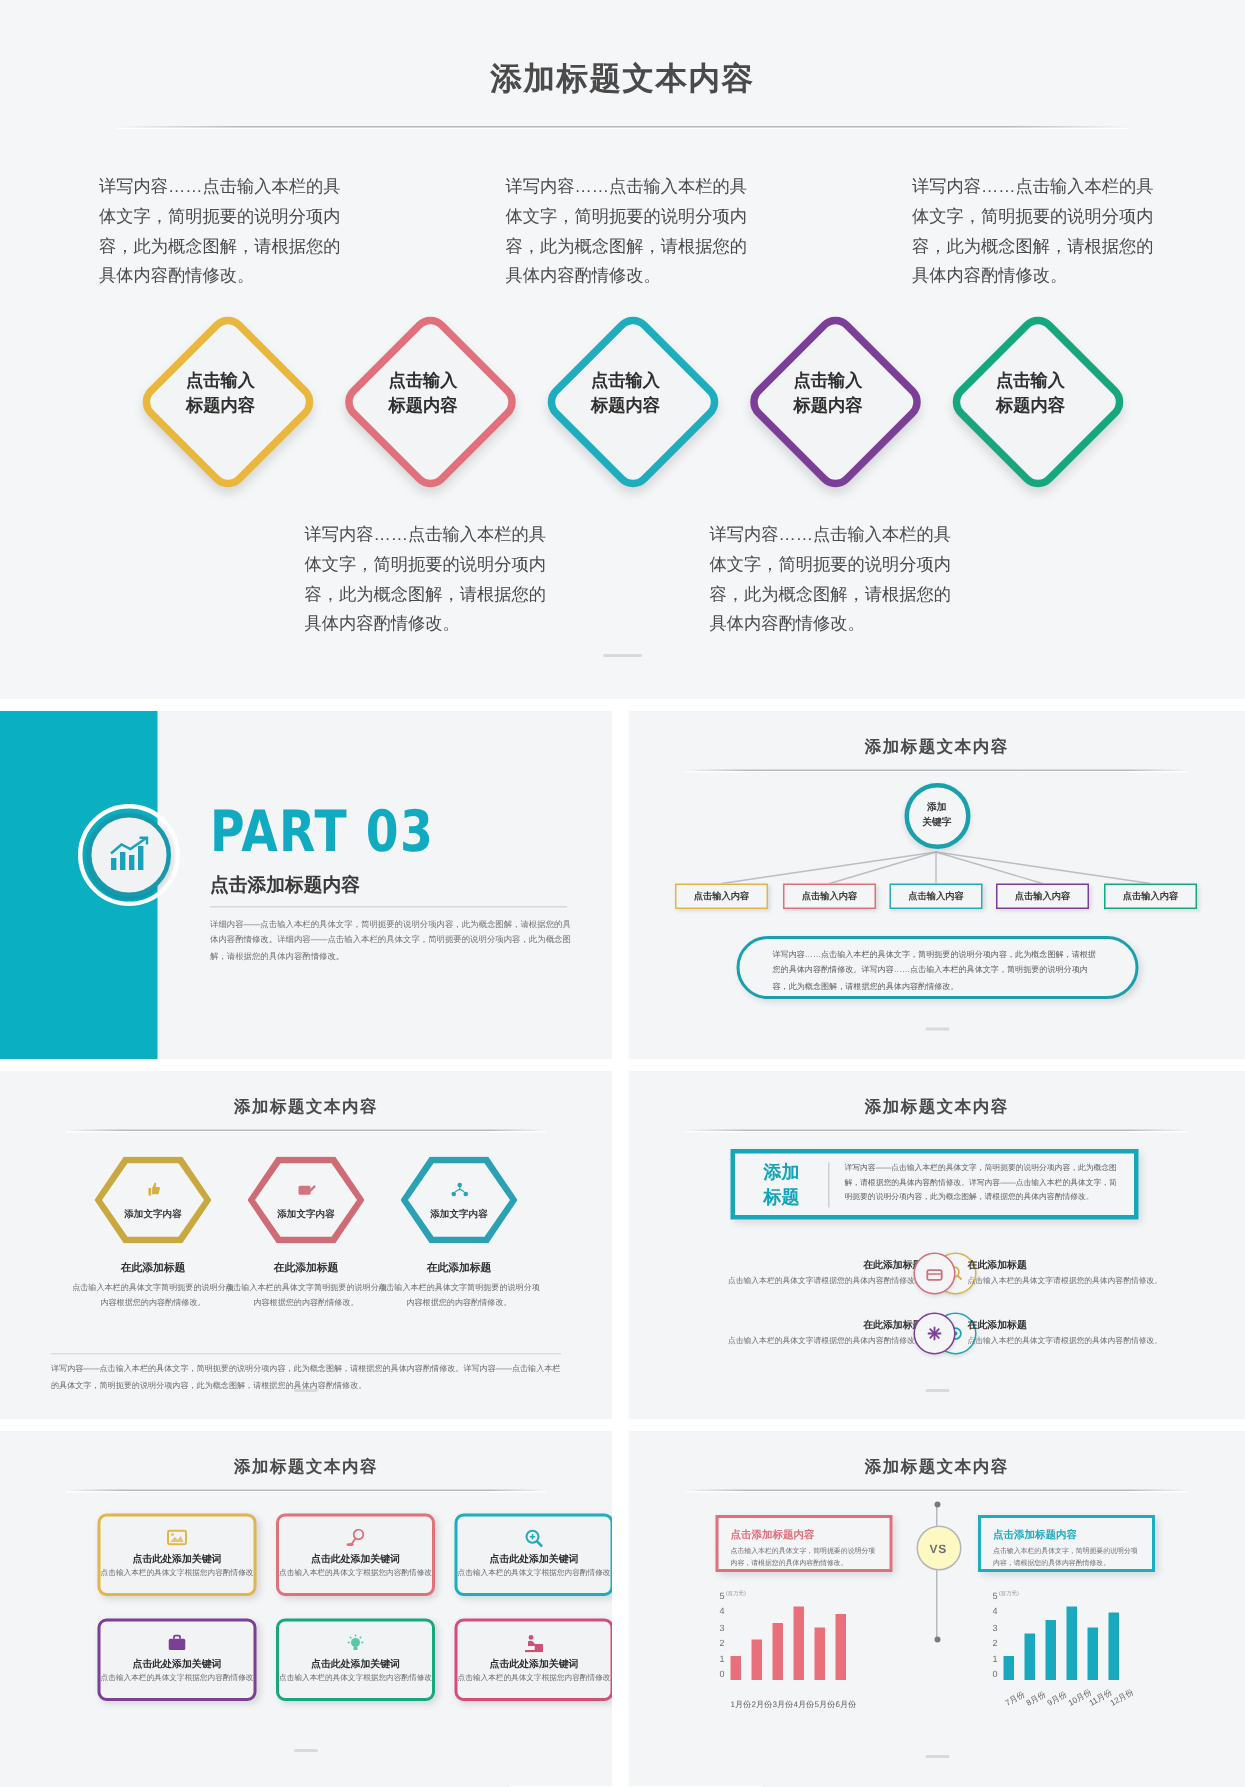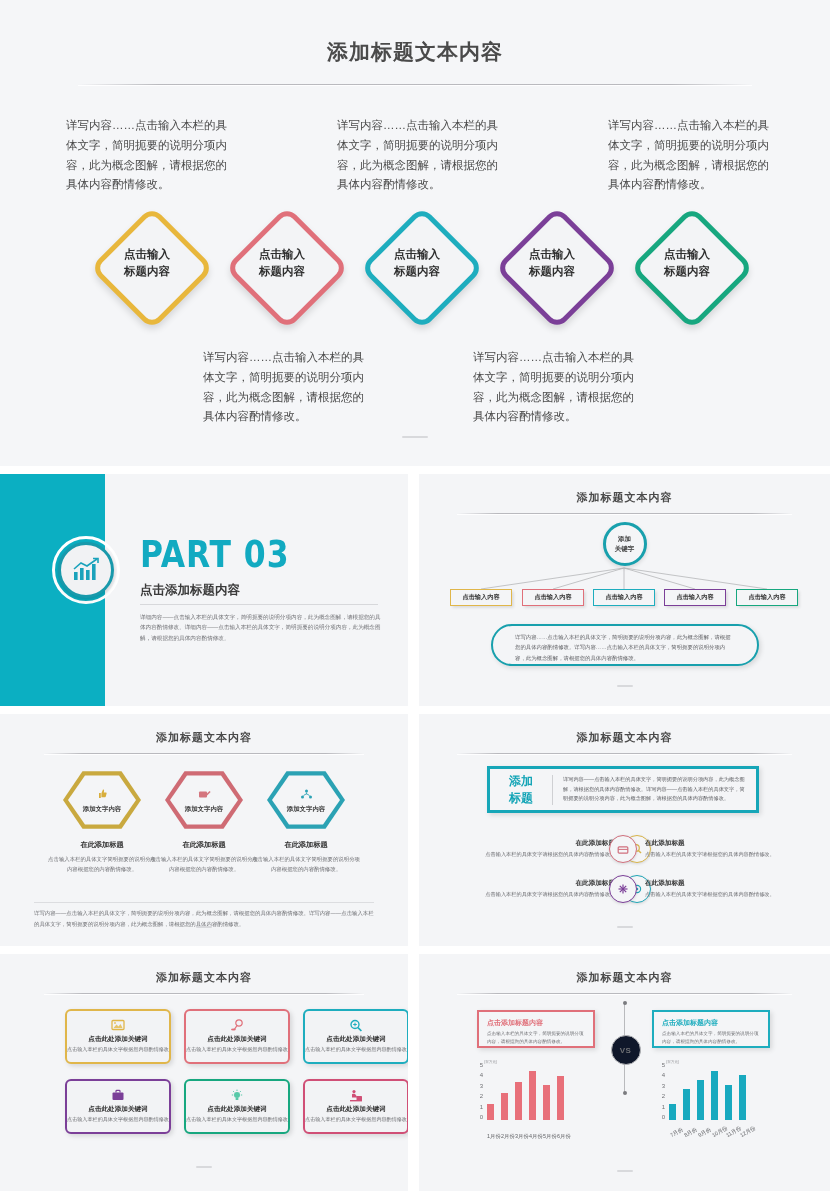--- a/index.html
+++ b/index.html
@@ -174,22 +174,22 @@
     position:absolute;top:56px;width:118px;height:38px;
     border:2.4px solid #e0707a;background:#f4f5f7;box-sizing:border-box;
     padding:6px 8px 0 8px;
     box-shadow:2px 2px 5px rgba(0,0,0,.12);
   }
   .vs-ph{font-size:7px;font-weight:bold;margin-bottom:2px;}
   .vs-pp{font-size:4.6px;line-height:1.75;color:#6d6e72;}
   .vs-line{position:absolute;left:50%;top:49px;width:1.4px;height:90px;background:#b9babd;margin-left:-.7px;}
   .vs-dot{position:absolute;left:50%;width:4px;height:4px;background:#7a7b7f;border-radius:50%;margin-left:-2px;}
   .vs-circ{
-    position:absolute;left:50%;top:81px;margin-left:-14px;width:28px;height:28px;border-radius:50%;
-    border:1.2px solid #b4b5b8;background:#0f172a;
+    position:absolute;left:50%;top:63px;margin-left:-14px;width:28px;height:28px;border-radius:50%;
+    border:1.2px solid #b4b5b8;background:#fef9c3;
     display:flex;align-items:center;justify-content:center;
     font-size:8px;font-weight:bold;color:#6f7074;letter-spacing:.5px;
   }
   .chart{position:absolute;top:108px;height:78px;}
   .chart .yaxis{position:absolute;left:0;top:0;width:14px;height:58px;
     display:flex;flex-direction:column;justify-content:space-between;align-items:flex-end;
     font-size:6px;color:#6f7074;}
   .chart .units{position:absolute;left:15px;top:-2px;font-size:3.6px;color:#8e8f93;white-space:nowrap;}
   .chart .plot{position:absolute;left:18px;bottom:20px;height:55px;display:flex;align-items:flex-end;gap:7px;}
   .chart .bar{width:7px;}

